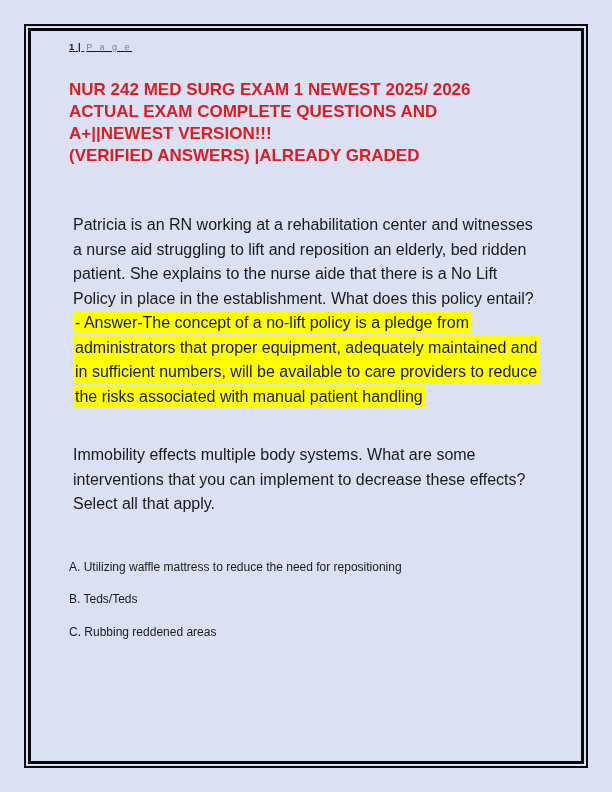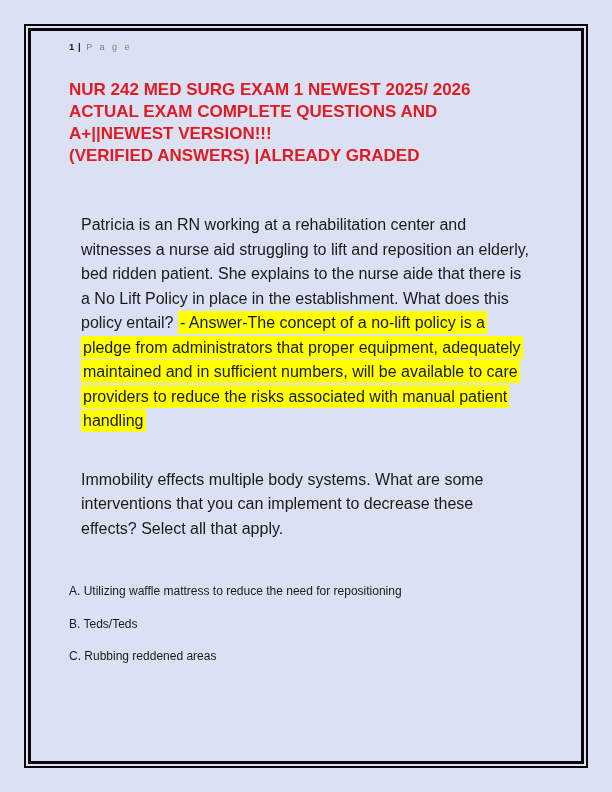--- a/index.html
+++ b/index.html
@@ -32,20 +32,21 @@
     border: 3px solid #0a0a0a;
     padding: 6px 38px 0 38px;
     overflow: hidden;
   }
   .page-num {
     margin: 4px 0 26px 0;
     font-size: 9.5px;
     line-height: 12px;
     color: #1a1a1a;
     white-space: nowrap;
+    text-decoration: underline;
   }
   .page-num .num,
   .page-num .sep {
     font-weight: bold;
     letter-spacing: 1px;
   }
   .page-num .word {
     color: #7f7f7f;
     font-size: 9px;
     letter-spacing: 2.5px;
@@ -55,21 +56,21 @@
     margin: 0 0 46px 0;
     text-align: left;
     color: #dd1c23;
     font-weight: bold;
     font-size: 17px;
     line-height: 22px;
   }
   .para {
     font-size: 16px;
     line-height: 24.5px;
-    margin: 12px;
+    margin: 4px;
   }
   .q1 { margin-bottom: 34px; }
   .q2 { margin-bottom: 38px; }
   .hl {
     background: #ffff00;
     padding: 3px 2px;
     box-decoration-break: clone;
     -webkit-box-decoration-break: clone;
   }
   .option {

